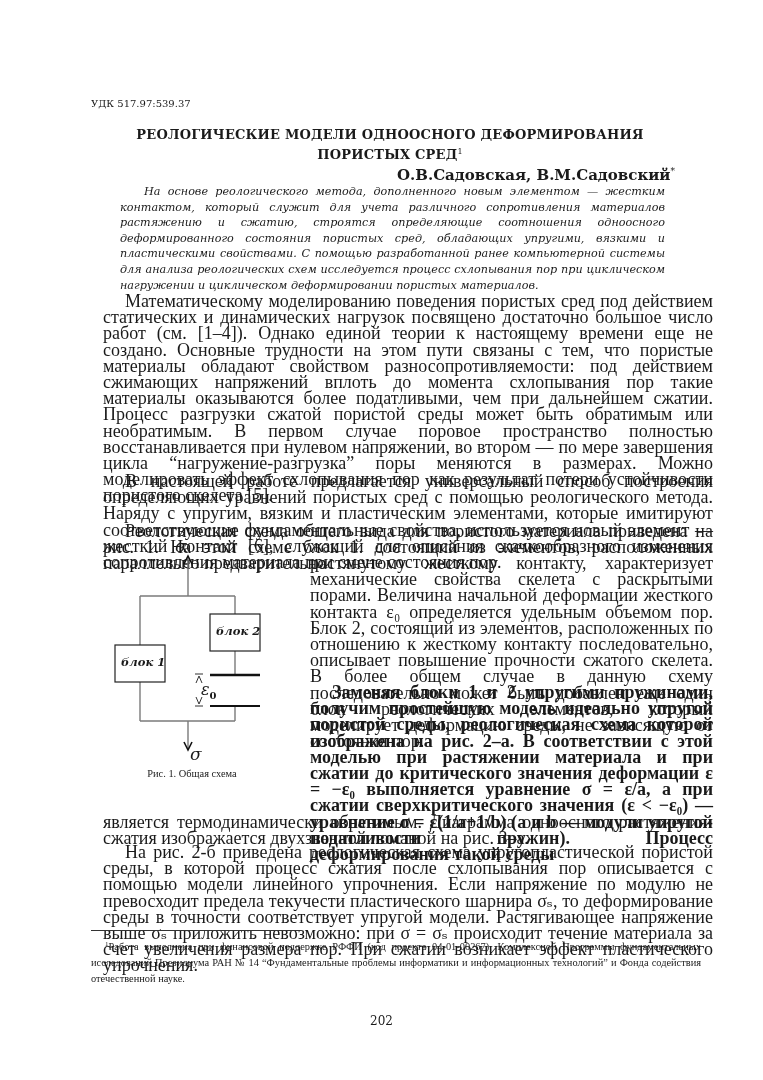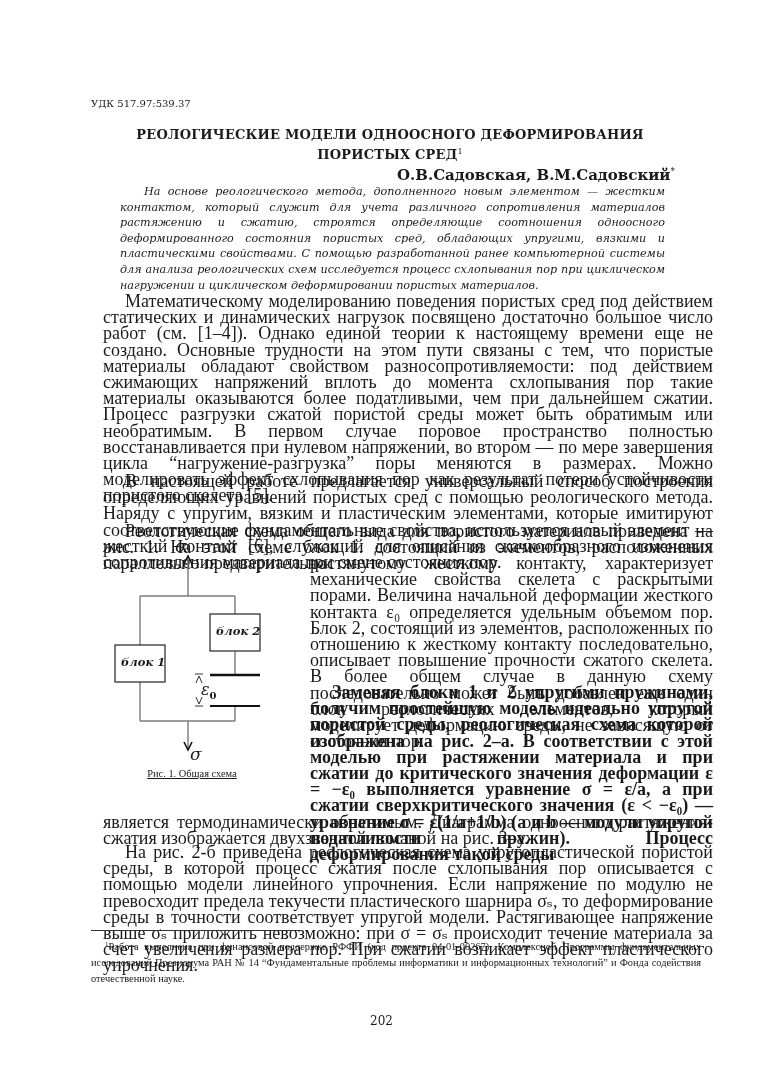--- a/index.html
+++ b/index.html
@@ -23,21 +23,21 @@
   .p4 { left: 298px; width: 403px; top: 672px; text-indent: 22px; font-weight: bold; }
   .p4tail { left: 91px; width: 610px; top: 802px; }
   .p5 { left: 91px; width: 610px; top: 832px; text-indent: 22px; }
   .fnline { left: 91px; top: 930px; width: 210px; height: 0; border-top: 1px solid #333; }
   .footnotes { left: 91px; width: 610px; top: 936px; font-family: "Liberation Serif", serif;
                font-size: 10.4px; line-height: 16px; text-align: justify; }
   .footnotes p { margin: 0; text-indent: 14px; }
   .footnotes sup { font-size: 7px; }
   .pagenum { left: 0; width: 763px; top: 1014px; text-align: center; font-size: 12px; }
   .caption { left: 97px; width: 190px; top: 768px; text-align: center; font-size: 10.4px;
-             font-family: "Liberation Serif", serif; text-decoration: underline; }
+             font-family: "Liberation Serif", serif; }
   .fig { left: 95px; top: 540px; }
 </style>
 </head>
 <body>
 
 <div class="abs udk">УДК 517.97:539.37</div>
 
 <div class="abs title">
   <div>РЕОЛОГИЧЕСКИЕ МОДЕЛИ ОДНООСНОГО ДЕФОРМИРОВАНИЯ</div>
   <div><span>ПОРИСТЫХ СРЕД</span><sup>1</sup></div>

